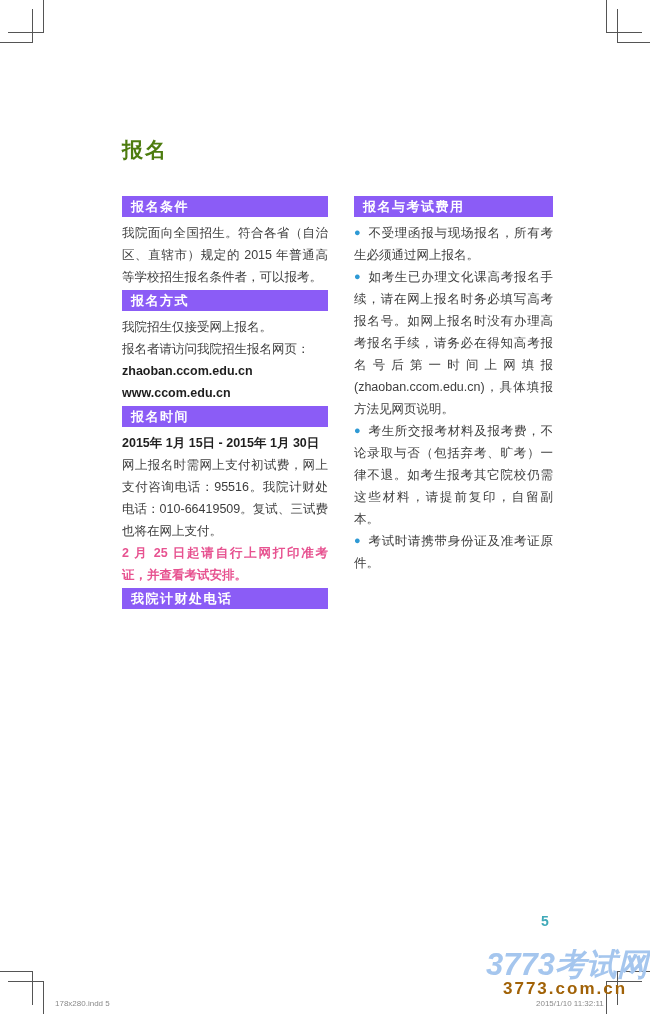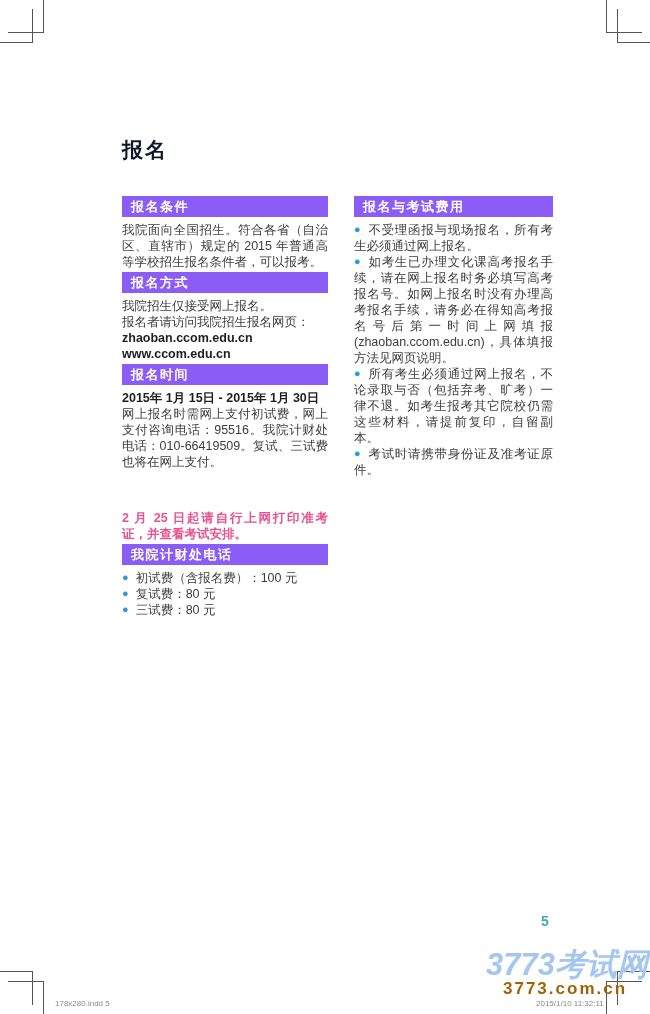--- a/index.html
+++ b/index.html
@@ -11,43 +11,43 @@
   
   .trim { position:absolute; width:44px; height:44px; }
   .trim svg line { stroke:#555; stroke-width:1; }
   .trim.tl { left:0; top:0; }
   .trim.tr { right:0; top:0; transform:scaleX(-1); }
   .trim.bl { left:0; bottom:0; transform:scaleY(-1); }
   .trim.br { right:0; bottom:0; transform:scale(-1,-1); }
 
   .page-title {
     position:absolute; left:122px; top:136px;
-    font-size:21px; font-weight:bold; color:#0f172a; letter-spacing:2px;
+    font-size:21px; font-weight:bold; color:#4d7c0f; letter-spacing:2px;
   }
 
   .col { position:absolute; top:196px; }
   .col-left  { left:122px; width:206px; }
   .col-right { left:354px; width:199px; }
 
   .section { margin:0; }
   .section + .section { margin-top:2px; }
 
   .bar {
     background:#8b5cf6; color:#ffffff;
     font-size:13px; font-weight:bold; letter-spacing:1.5px;
     height:21px; line-height:21px; padding-left:9px;
     margin:0 0 5px 0;
   }
   .body p {
-    margin:0; font-size:12.5px; line-height:16px;
+    margin:0; font-size:12.5px; line-height:22px;
     text-align:justify; text-align-last:left; color:#3d3d3d;
   }
   .b   { font-weight:bold; color:#1e1e1e; }
   p.b  { font-weight:bold; color:#1e1e1e; }
-  p.pink { font-weight:bold; color:#e75290;margin-top:40px; }
+  p.pink { font-weight:bold; color:#e75290; }
   .dot { color:#2e9ad5; font-size:11px; margin-right:7px; position:relative; top:-1px; }
 
   .page-number {
     position:absolute; left:541px; top:913px;
     font-size:14px; font-weight:bold; color:#3fa9b8;
   }
 
   .wm-main {
     position:absolute; left:486px; top:944px; width:300px;
     font-size:31px; font-weight:bold; font-style:italic;
@@ -127,36 +127,31 @@
       <div class="bar">报名时间</div>
       <div class="body">
         <p class="b">2015年 1月 15日 - 2015年 1月 30日</p>
         <p>网上报名时需网上支付初试费，网上支付咨询电话：95516。我院计财处电话：010-66419509。复试、三试费也将在网上支付。</p>
         <p class="pink">2 月 25 日起请自行上网打印准考证，并查看考试安排。</p>
       </div>
     </div>
 
     <div class="section">
       <div class="bar">我院计财处电话</div>
-      <div class="body">
-        <p><span class="dot">●</span><span>初试费（含报名费）：100 元</span></p>
-        <p><span class="dot">●</span><span>复试费：80 元</span></p>
-        <p><span class="dot">●</span><span>三试费：80 元</span></p>
-      </div>
     </div>
 
   </div>
 
   <div class="col col-right">
     <div class="section">
       <div class="bar">报名与考试费用</div>
       <div class="body">
         <p><span class="dot">●</span><span>不受理函报与现场报名，所有考生必须通过网上报名。</span></p>
         <p><span class="dot">●</span><span>如考生已办理文化课高考报名手续，请在网上报名时务必填写高考报名号。如网上报名时没有办理高考报名手续，请务必在得知高考报名号后第一时间上网填报(zhaoban.ccom.edu.cn)，具体填报方法见网页说明。</span></p>
-        <p><span class="dot">●</span><span>所有考生必须通过网上报名，不论录取与否（包括弃考、旷考）一律不退。如考生报考其它院校仍需这些材料，请提前复印，自留副本。</span></p>
+        <p><span class="dot">●</span><span>考生所交报考材料及报考费，不论录取与否（包括弃考、旷考）一律不退。如考生报考其它院校仍需这些材料，请提前复印，自留副本。</span></p>
         <p><span class="dot">●</span><span>考试时请携带身份证及准考证原件。</span></p>
       </div>
     </div>
   </div>
 
   <div class="page-number">5</div>
 
   <div class="wm-main">3773考试网</div>
   <div class="wm-domain">3773.com.cn</div>
 

